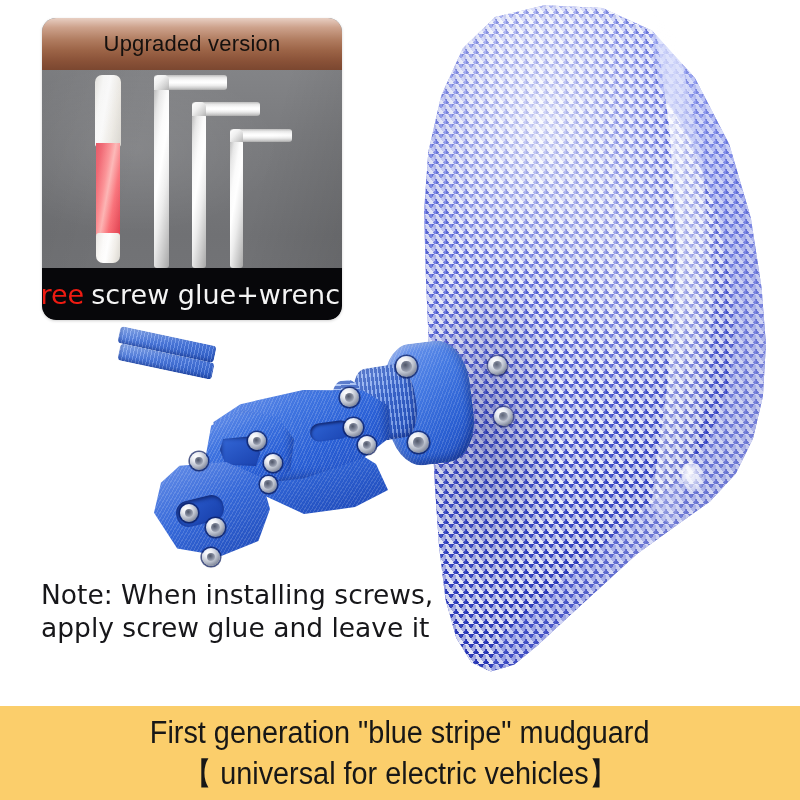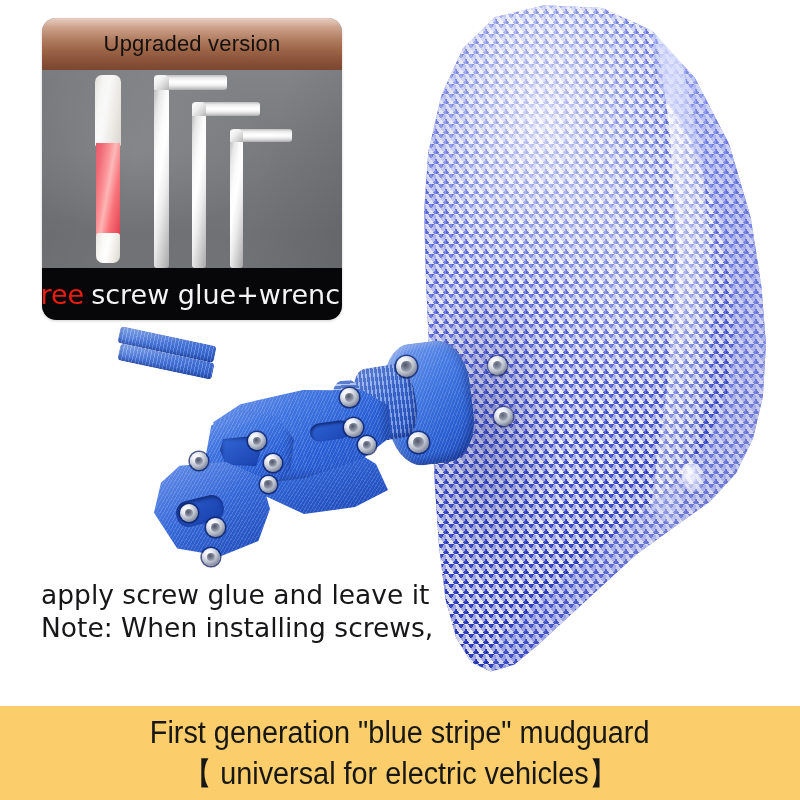--- a/index.html
+++ b/index.html
@@ -620,22 +620,22 @@
       <div id="tools-shade"></div>
     </div>
 
     <div id="free-bar">
       <span id="free-word">Free</span>
       <span id="free-rest">screw glue+wrench</span>
     </div>
   </div>
 
   <div id="note-block">
+    <div class="note-line">Note: When installing screws,</div>
     <div class="note-line">apply screw glue and leave it</div>
-    <div class="note-line">Note: When installing screws,</div>
   </div>
 
 </div>
 
 <div id="footer-banner">
   <div class="footer-line">First generation "blue stripe" mudguard</div>
   <div class="footer-line">【 universal for electric vehicles】</div>
 </div>
 
 </body></html>

